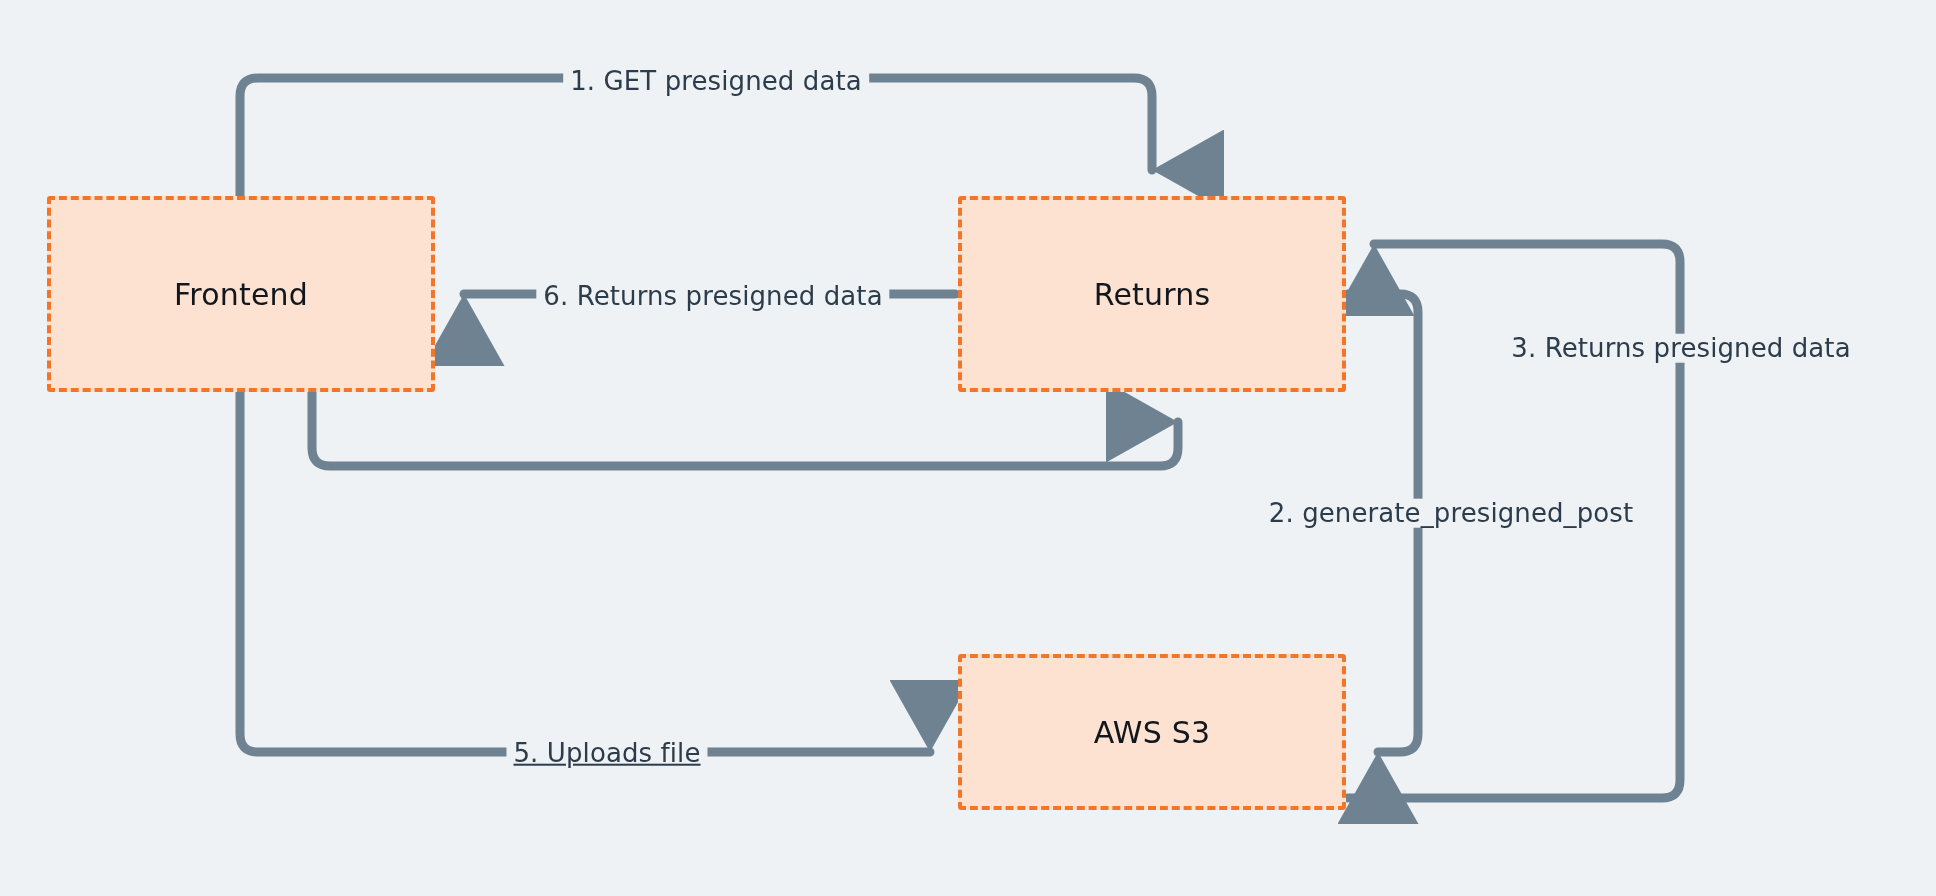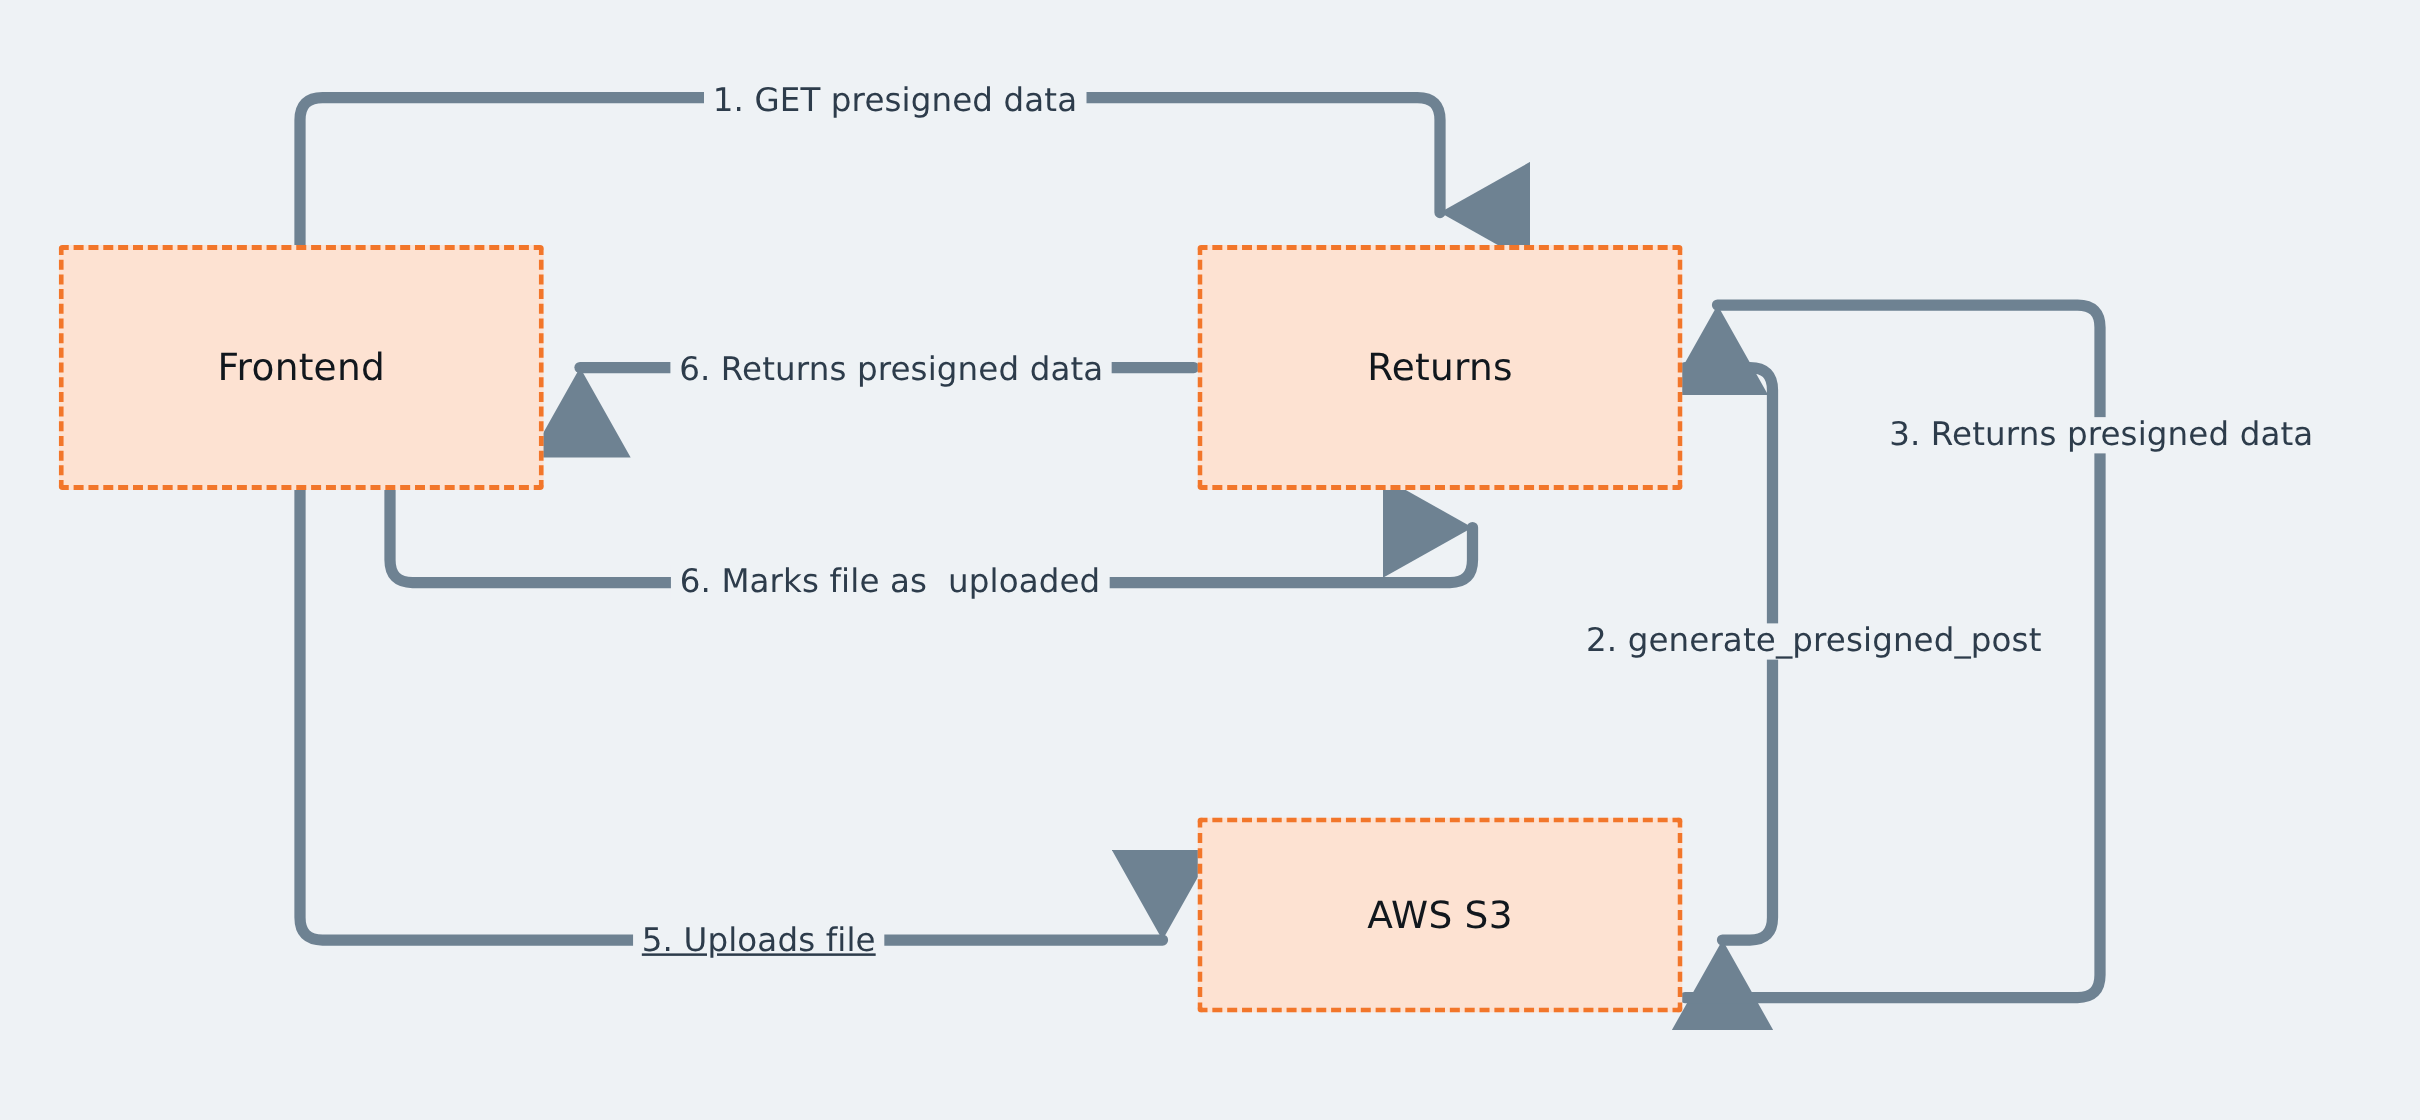--- a/index.html
+++ b/index.html
@@ -105,15 +105,14 @@
   <div class="edge-label" style="left:716px; top:81px;">1. GET presigned data</div>
 
   <div class="edge-label" style="left:1419px; top:513px;margin-left:32px;">2. generate_presigned_post</div>
 
   <div class="edge-label" style="left:1681px; top:348px;">3. Returns presigned data</div>
 
   <div class="edge-label" style="left:713px; top:296px;">6. Returns presigned data</div>
 
   <div class="edge-label" style="left:607px; top:753px;text-decoration:underline;">5. Uploads file</div>
 
-  <div class="edge-label" style="left:712px; top:466px;">6. Marks file as  uploaded</div>
 
 </div>
 
 </body></html>

